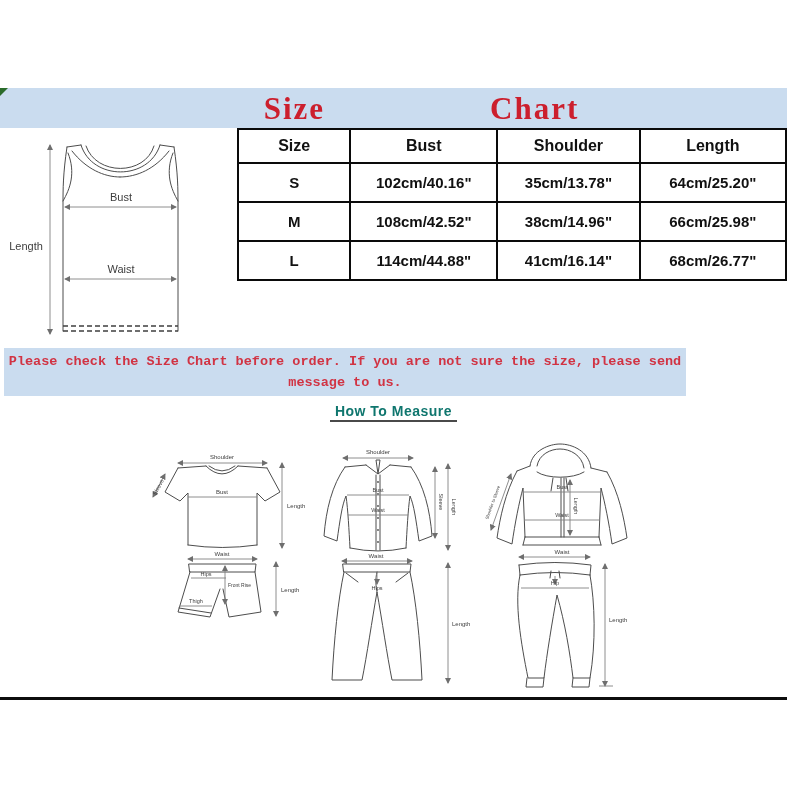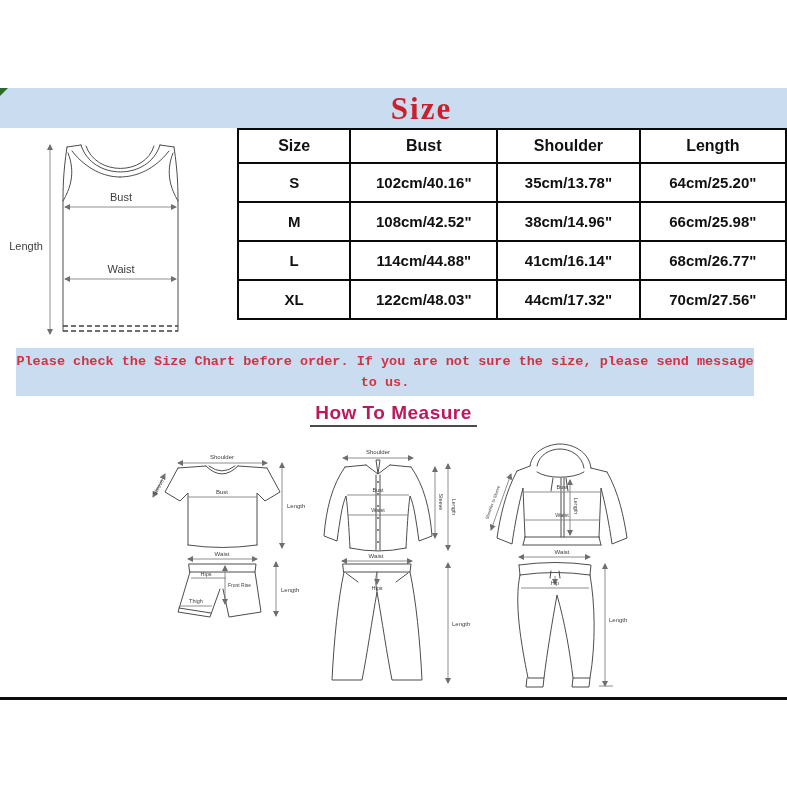--- a/index.html
+++ b/index.html
@@ -16,27 +16,27 @@
   #size-table{position:absolute;left:237px;top:128px;width:550px;border-collapse:collapse;table-layout:fixed;}
   #size-table th,#size-table td{border:2px solid #0a0a0a;text-align:center;vertical-align:middle;
         font-weight:700;color:#111;background:#fff;}
   #size-table th{height:30px;font-size:16px;}
   #size-table td{height:35px;font-size:15px;}
   #size-table col.c0{width:20.5%;} #size-table col.c1{width:26.8%;}
   #size-table col.c2{width:26.0%;} #size-table col.c3{width:26.7%;}
   
   #tank-svg{position:absolute;left:2px;top:129px;}
   
-  #banner{position:absolute;left:16px;top:348px;width:738px;height:48px;background:#cadcef;
+  #banner{position:absolute;left:4px;top:348px;width:682px;height:48px;background:#cadcef;
         display:flex;align-items:flex-start;justify-content:center;}
   #banner .txt{width:772px;margin-top:3px;text-align:center;font-family:"Liberation Mono",monospace;
         font-weight:700;font-size:13.5px;line-height:21px;color:#d13343;}
   
   #htm-wrap{position:absolute;left:0;top:402px;width:787px;text-align:center;}
-  #htm{display:inline-block;font-size:19px;font-weight:700;color:#be185d;letter-spacing:0.5px;
+  #htm{display:inline-block;font-size:14px;font-weight:700;color:#0f766e;letter-spacing:0.5px;
         border-bottom:2px solid #4a4a4a;padding:0 5px 1px 5px;}
   .diag{position:absolute;}
   #diag-tee{left:146px;top:440px;}
   #diag-shirt{left:310px;top:440px;}
   #diag-hoodie{left:477px;top:438px;}
   
   #bottom-rule{position:absolute;left:0;top:697px;width:787px;height:3px;background:#0d0d0d;}
   
   svg text{font-family:"Liberation Sans",sans-serif;fill:#3d3d3d;}
   .gline{stroke:#4d4d4d;stroke-width:1;fill:none;stroke-linecap:round;stroke-linejoin:round;}
@@ -51,20 +51,21 @@
   <svg width="0" height="0" style="position:absolute">
     <defs>
       <marker id="ah" viewBox="0 0 10 10" refX="8.5" refY="5" markerWidth="7" markerHeight="7" orient="auto-start-reverse">
         <path d="M0,0 L10,5 L0,10 z" fill="#6e6e6e"></path>
       </marker>
     </defs>
   </svg>
 
   <div id="band">
     <span class="tword">Size</span>
+    <span class="tword">Chart</span>
   </div>
   <div id="corner-green"></div>
 
   <svg id="tank-svg" width="233" height="216" viewBox="0 0 233 216">
     <g>
       <path class="gline" d="M65,18 L79,16"></path>
       <path class="gline" d="M158,16 L172,18"></path>
       <path class="gline" d="M65,18 C61,45 61,60 61,76 L61,202"></path>
       <path class="gline" d="M172,18 C176,45 176,60 176,76 L176,202"></path>
       <path class="gline" d="M79,16 C90,52 147,52 158,16"></path>
@@ -111,26 +112,20 @@
       <td>108cm/42.52"</td>
       <td>38cm/14.96"</td>
       <td>66cm/25.98"</td>
     </tr>
     <tr>
       <td>L</td>
       <td>114cm/44.88"</td>
       <td>41cm/16.14"</td>
       <td>68cm/26.77"</td>
     </tr>
-    <tr>
-      <td>XL</td>
-      <td>122cm/48.03"</td>
-      <td>44cm/17.32"</td>
-      <td>70cm/27.56"</td>
-    </tr>
   </tbody>
     </table>
 
   <div id="banner">
     <div class="txt">Please check the Size Chart before order. If you are not sure the size, please send message to us.</div>
   </div>
 
   <div id="htm-wrap">
     <span id="htm">How To Measure</span>
   </div>

